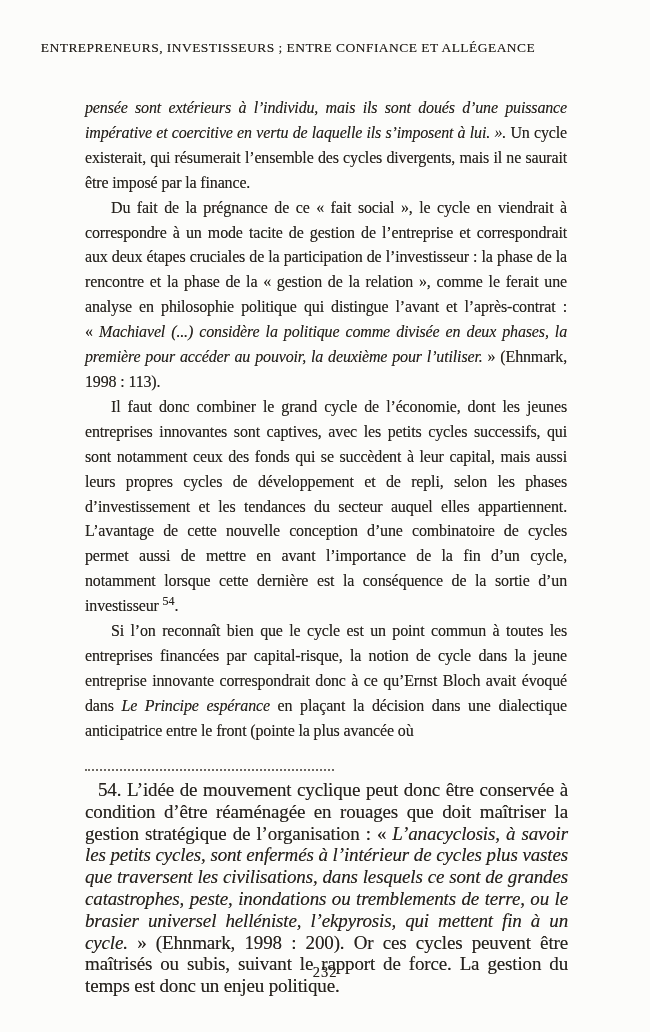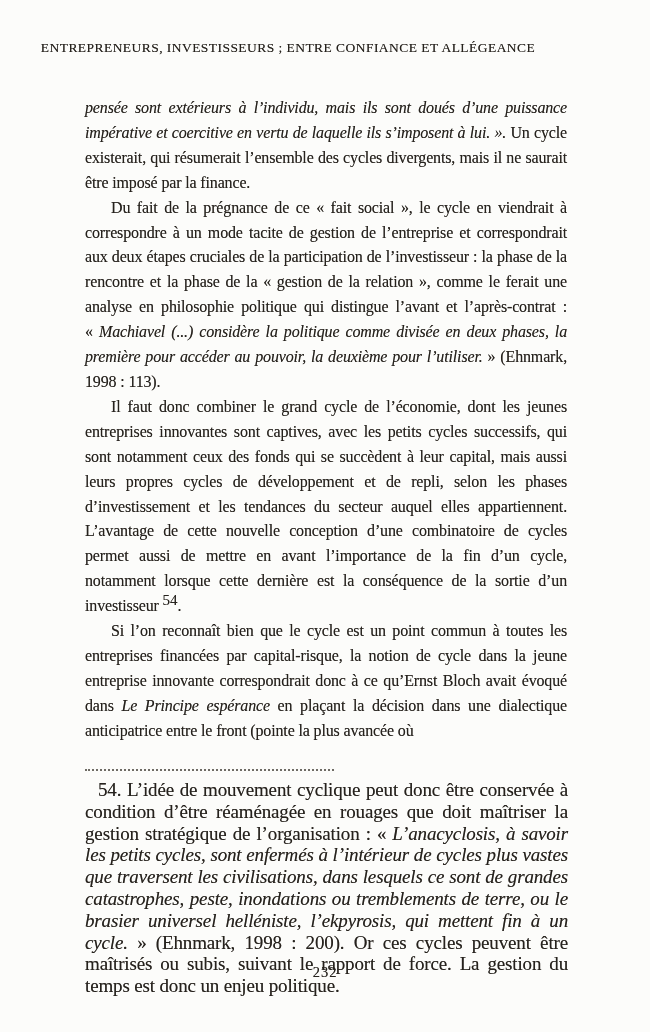--- a/index.html
+++ b/index.html
@@ -16,21 +16,21 @@
     text-align:center; font-size:13.5px; letter-spacing:.45px; white-space:nowrap;
   }
   .body-text {
     position:absolute; top:96px; left:85px; width:482px;
     font-size:16px; line-height:24.9px; letter-spacing:-.15px;
     text-align:justify;
   }
   .body-text p { margin:0; padding:0; }
   .body-text p.indent { text-indent:26px; }
   .it { font-style:italic; }
-  sup.fnref { font-size:15px; line-height:0; vertical-align:6px; letter-spacing:0; }
+  sup.fnref { font-size:12px; line-height:0; vertical-align:6px; letter-spacing:0; }
   .fn-sep {
     position:absolute; top:769px; left:85px; width:249px; height:0;
     border-top:2px dotted rgba(74,70,63,.8);
   }
   .footnote {
     position:absolute; top:779px; left:85px; width:483px;
     font-size:19px; line-height:21.8px; letter-spacing:-.15px;
     text-align:justify; text-indent:13px;
   }
   .page-number {

